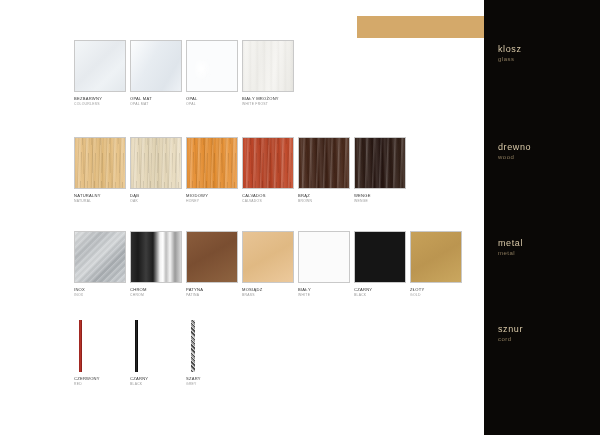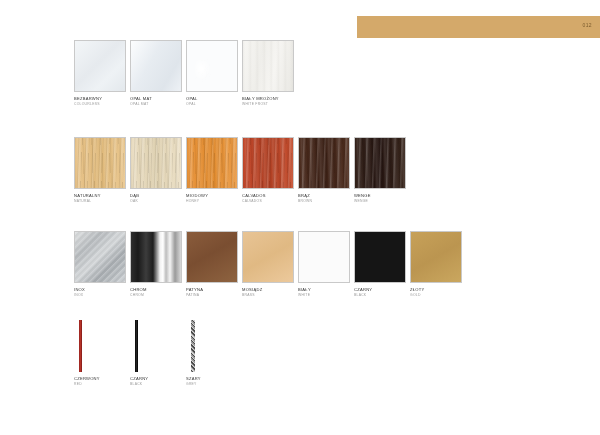--- a/index.html
+++ b/index.html
@@ -198,20 +198,38 @@
 </style>
 </head>
 <body>
 
 <div id="page">
 
   <div class="header-bar">
     <span class="header-page-num">012</span>
   </div>
 
+  <div class="sidebar">
+    <div class="sb-section sb-0">
+      <div class="sb-title">klosz</div>
+      <div class="sb-sub">glass</div>
+    </div>
+    <div class="sb-section sb-1">
+      <div class="sb-title">drewno</div>
+      <div class="sb-sub">wood</div>
+    </div>
+    <div class="sb-section sb-2">
+      <div class="sb-title">metal</div>
+      <div class="sb-sub">metal</div>
+    </div>
+    <div class="sb-section sb-3">
+      <div class="sb-title">sznur</div>
+      <div class="sb-sub">cord</div>
+    </div>
+  </div>
 
   <div class="row row-glass">
       <div class="cell" style="left: 74px;">
         <div class="swatch g-bezbarwny"></div>
         <div class="lbl">
           <span class="pl">BEZBARWNY</span>
           <span class="en">COLOURLESS</span>
         </div>
       </div>
       <div class="cell" style="left: 130px;">

